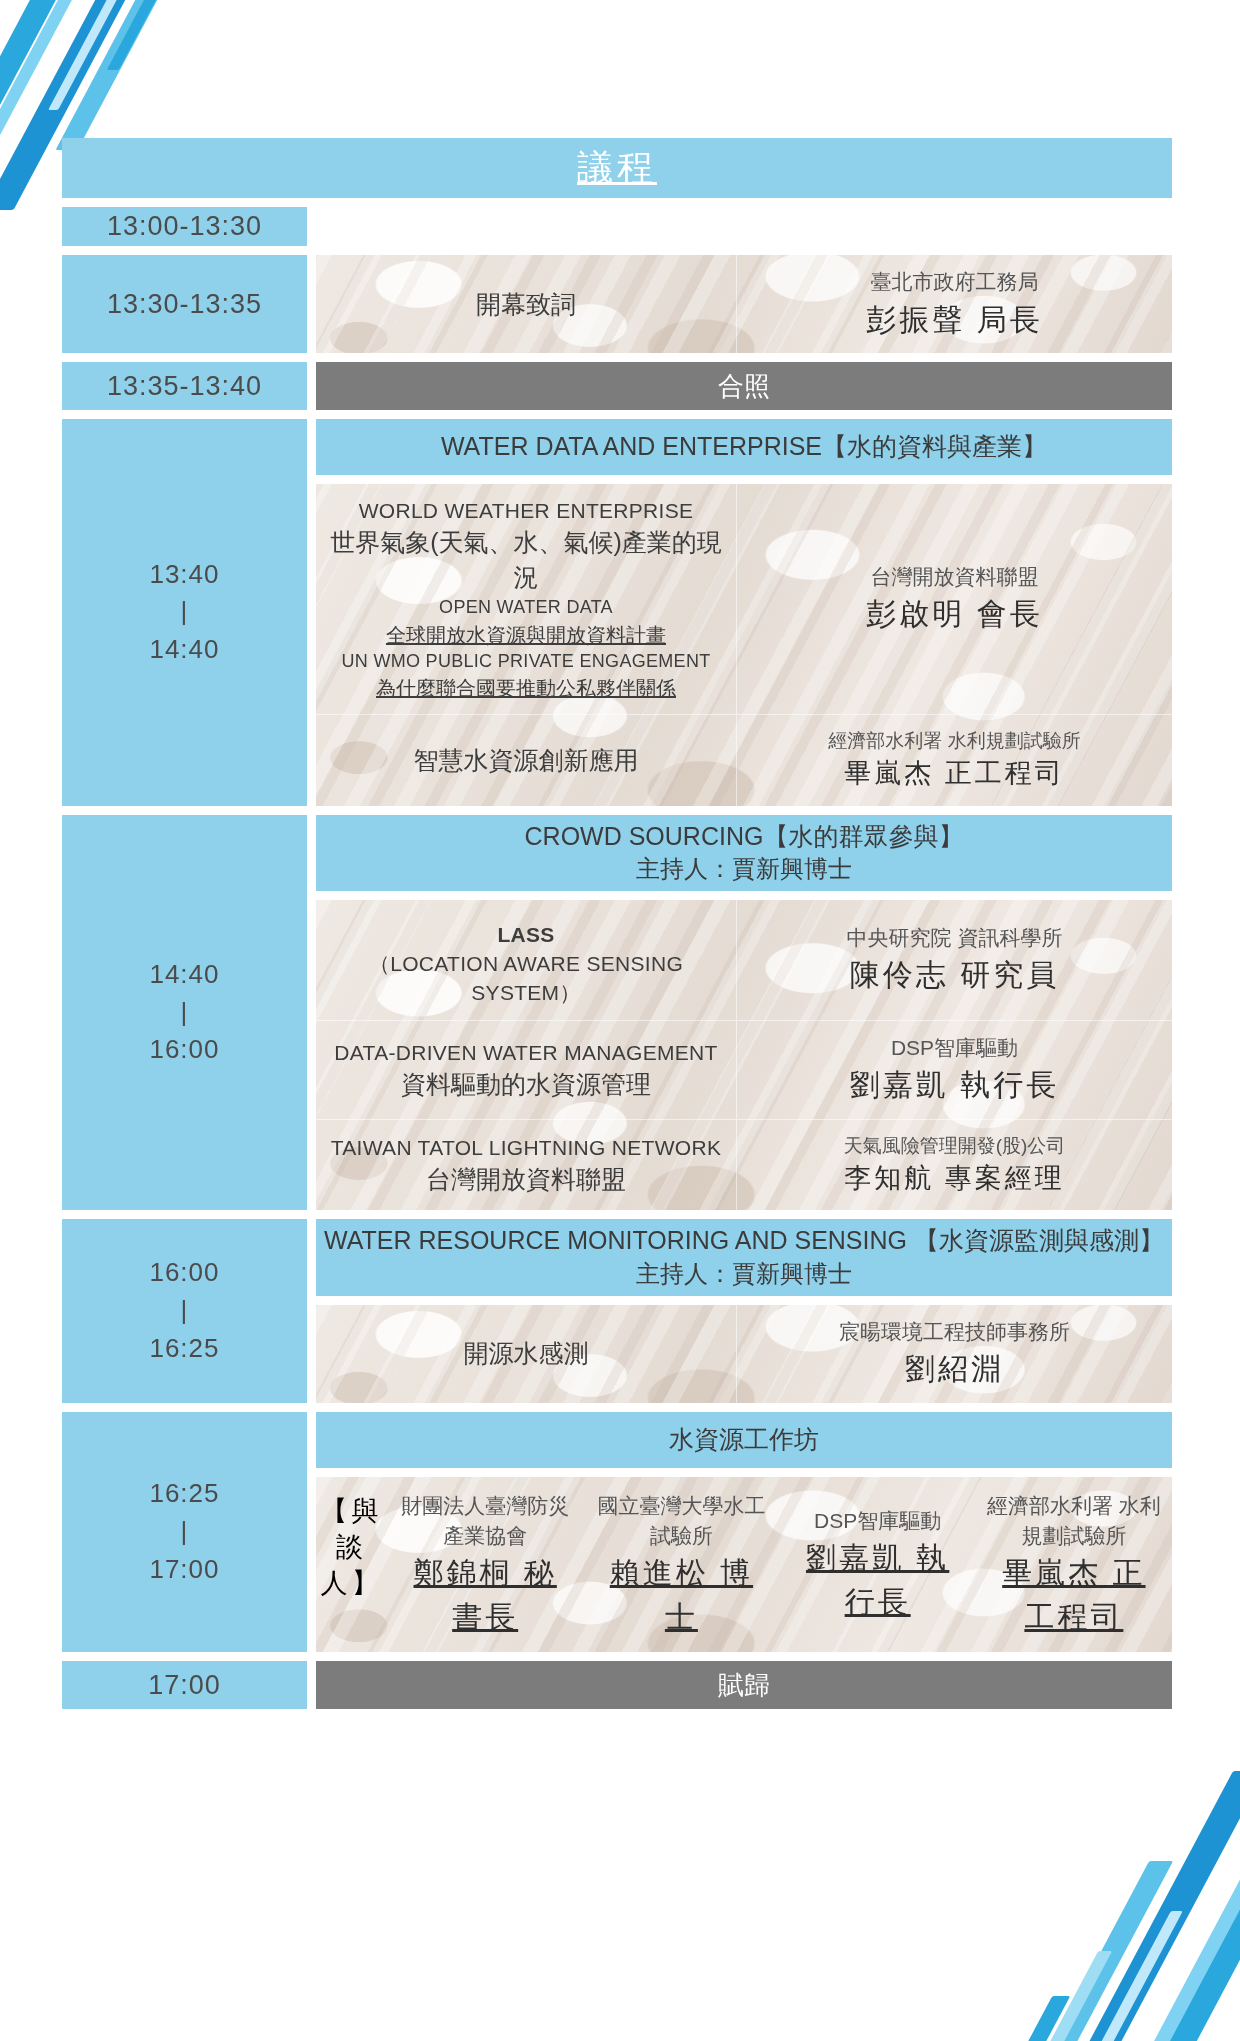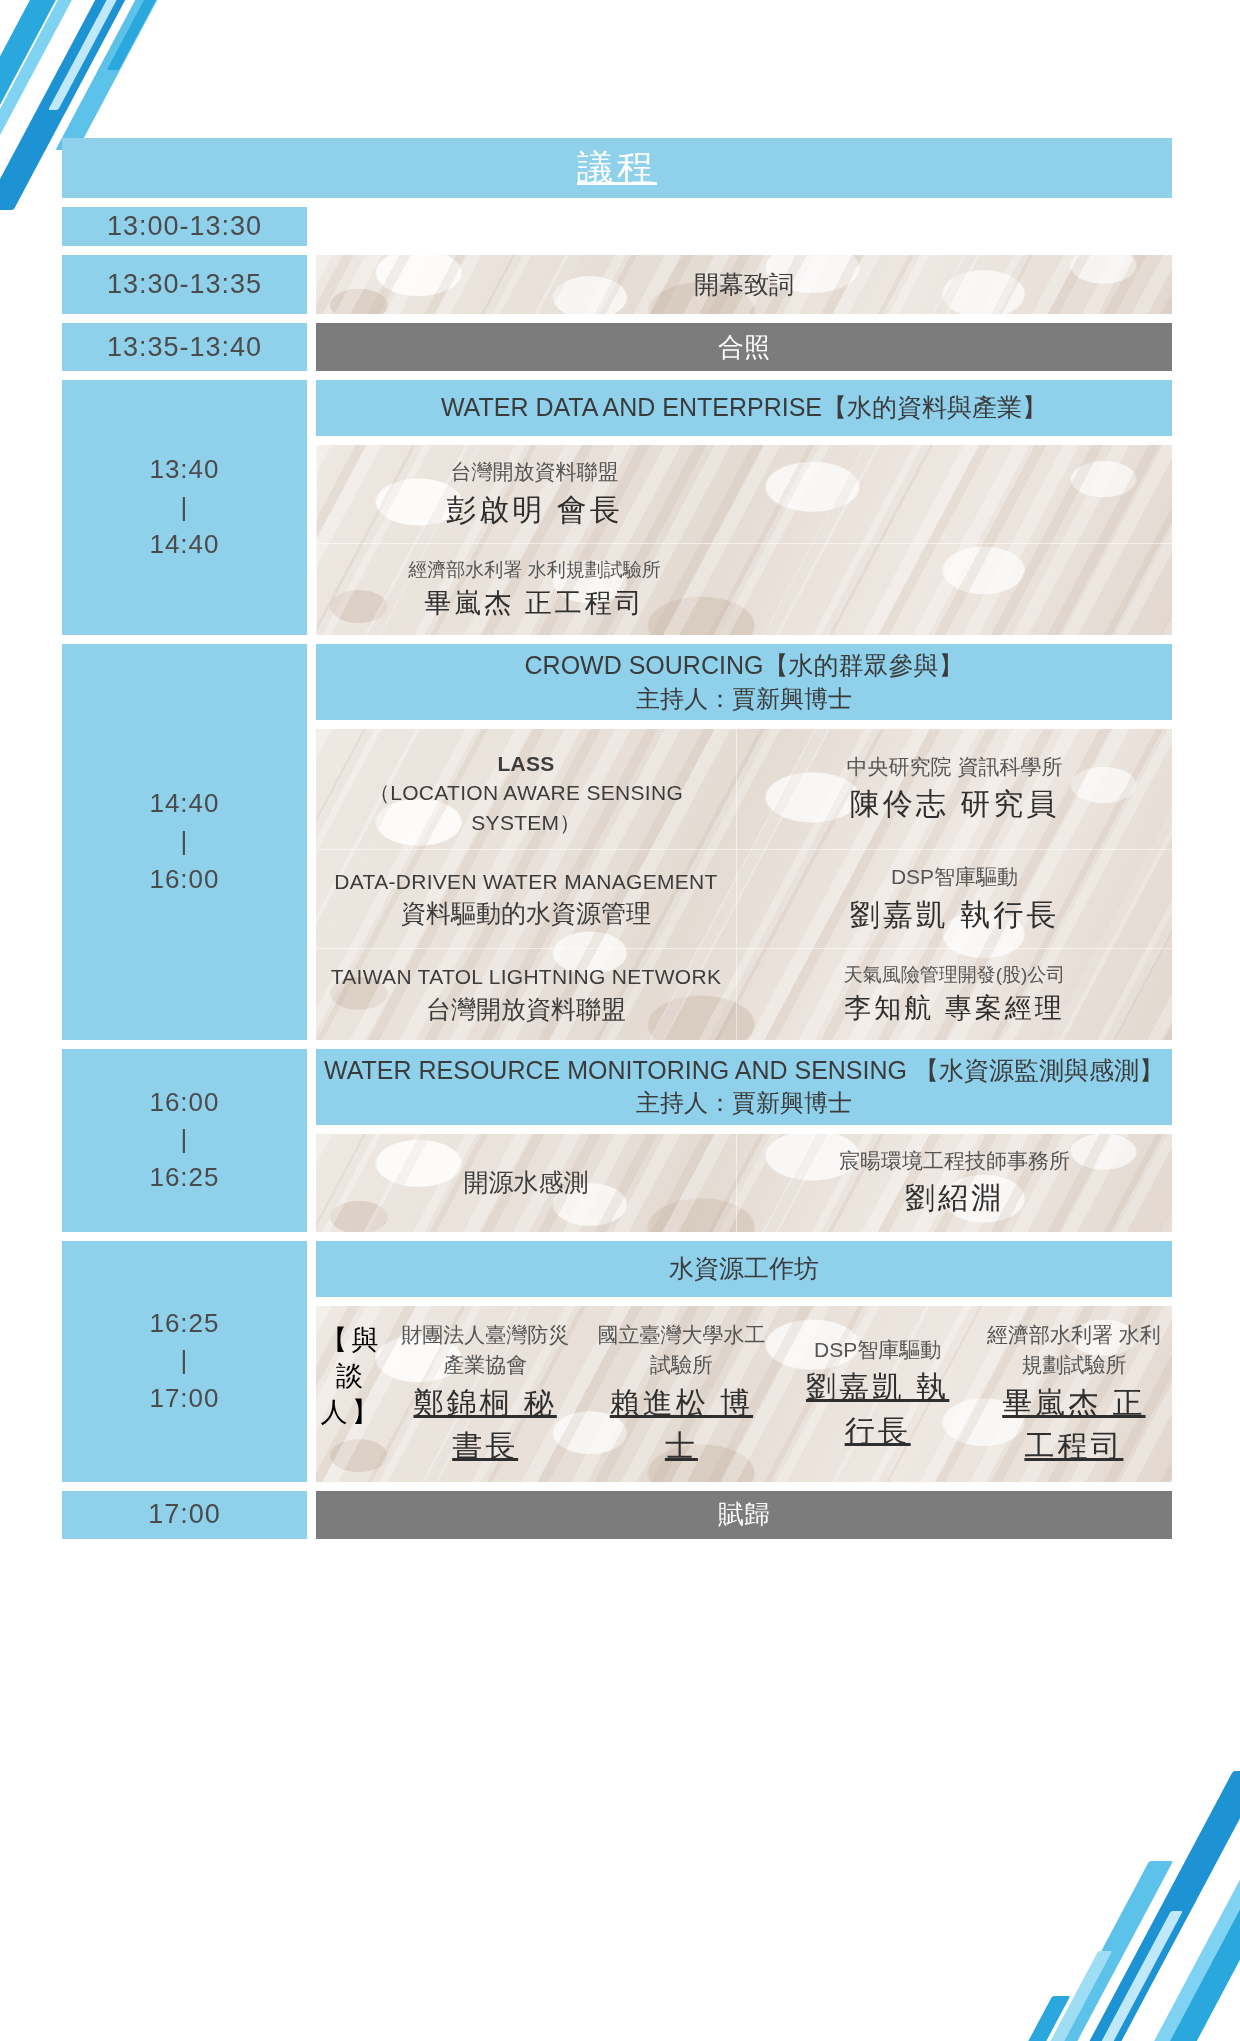--- a/index.html
+++ b/index.html
@@ -141,20 +141,24 @@
 
   <div class="row">
     <div class="timecell">13:30-13:35</div>
     <div class="gap"></div>
     <div class="content">
       <div class="tex">
         <div class="talk">
           <div class="title">
             <div class="t-zh">開幕致詞</div>
           </div>
+          <div class="speaker">
+            <div class="org">臺北市政府工務局</div>
+            <div class="name">彭振聲 局長</div>
+          </div>
         </div>
       </div>
     </div>
   </div>
 
   <div class="row">
     <div class="timecell">13:35-13:40</div>
     <div class="gap"></div>
     <div class="content">
       <div class="grayband">合照</div>
@@ -167,26 +171,37 @@
 14:40</div>
     <div class="gap"></div>
     <div class="content">
       <div class="blueband">
         <div>WATER DATA AND ENTERPRISE【水的資料與產業】</div>
       </div>
       <div style="height:9px;"></div>
       <div class="tex">
         <div style="width:100%;display:flex;flex-direction:column;">
           <div class="talk">
+            <div class="title">
+              <div class="t-en">WORLD WEATHER ENTERPRISE</div>
+              <div class="t-zh">世界氣象(天氣、水、氣候)產業的現況</div>
+              <div class="t-en small">OPEN WATER DATA</div>
+              <div class="t-zh sm u">全球開放水資源與開放資料計畫</div>
+              <div class="t-en small">UN WMO PUBLIC PRIVATE ENGAGEMENT</div>
+              <div class="t-zh sm u">為什麼聯合國要推動公私夥伴關係</div>
+            </div>
             <div class="speaker">
               <div class="org">台灣開放資料聯盟</div>
               <div class="name">彭啟明 會長</div>
             </div>
           </div>
           <div class="talk">
+            <div class="title">
+              <div class="t-zh">智慧水資源創新應用</div>
+            </div>
             <div class="speaker">
               <div class="org sm">經濟部水利署 水利規劃試驗所</div>
               <div class="name sm">畢嵐杰 正工程司</div>
             </div>
           </div>
         </div>
       </div>
     </div>
   </div>
 

